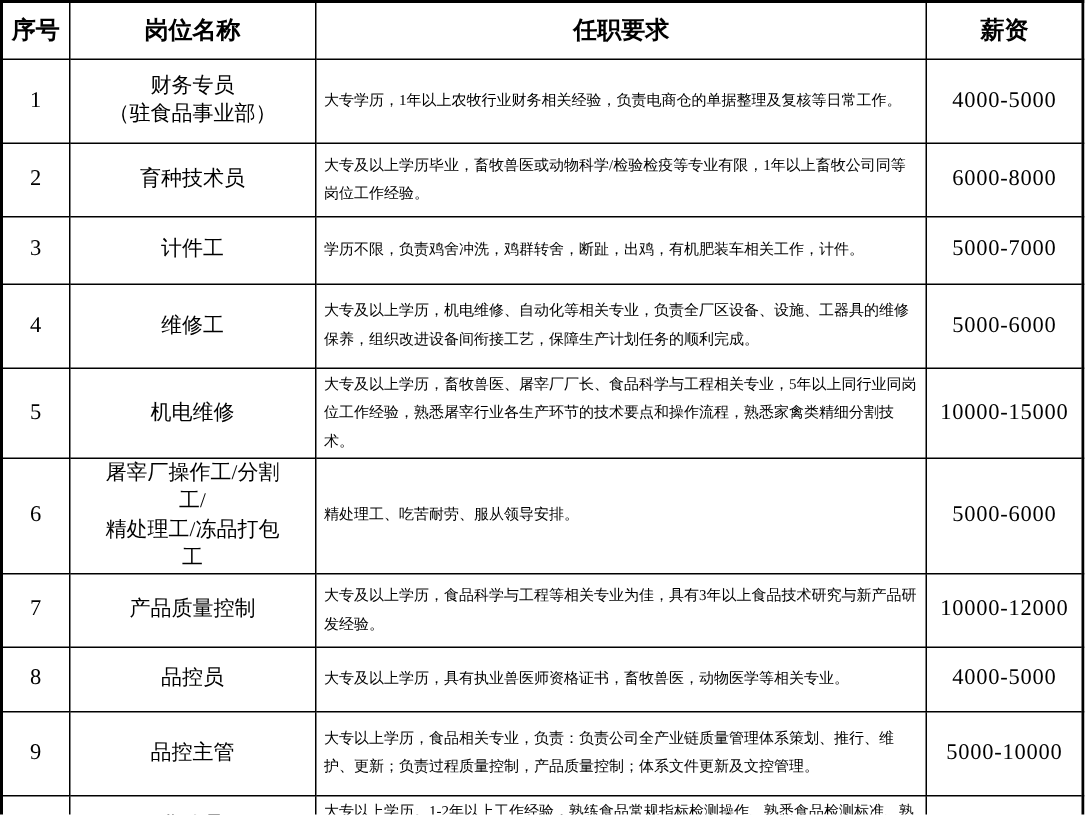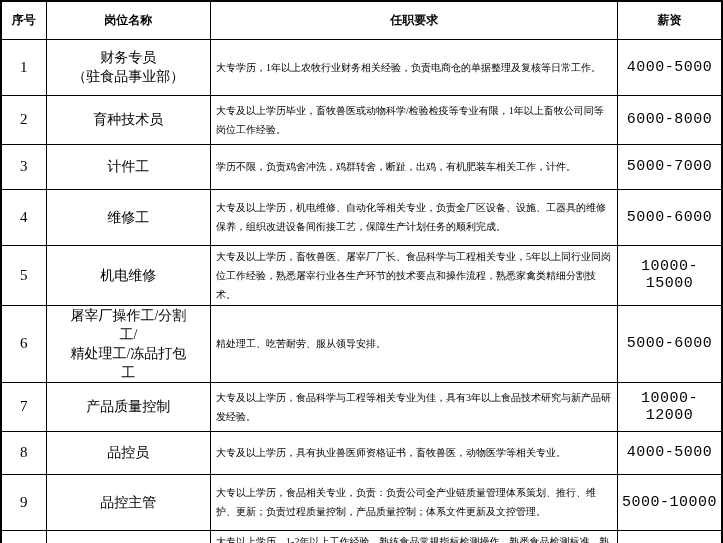--- a/index.html
+++ b/index.html
@@ -27,21 +27,21 @@
     vertical-align: middle;
     overflow: hidden;
   }
   col.col-no  { width: 45px; }
   col.col-pos { width: 164px; }
   col.col-req { width: 406px; }
   col.col-sal { width: 104px; }
 
   thead tr { height: 38px; }
   thead th {
-    font-size: 12px;
+    font-size: 16px;
     font-weight: bold;
     text-align: center;
     padding: 0 2px;
   }
 
   tbody tr:nth-child(1)  { height: 56px; }
   tbody tr:nth-child(2)  { height: 49px; }
   tbody tr:nth-child(3)  { height: 45px; }
   tbody tr:nth-child(4)  { height: 56px; }
   tbody tr:nth-child(5)  { height: 56px; }
@@ -66,21 +66,20 @@
     font-size: 10px;
     text-align: left;
     line-height: 19px;
     padding: 1px 5px;
     word-break: break-all;
   }
   td.c-sal {
     font-size: 15px;
     text-align: center;
     letter-spacing: 0.5px;
-    font-family: Liberation Mono, monospace;
   }
 </style>
 </head>
 <body>
 
 <table class="job-table">
   <colgroup>
     <col class="col-no">
     <col class="col-pos">
     <col class="col-req">

